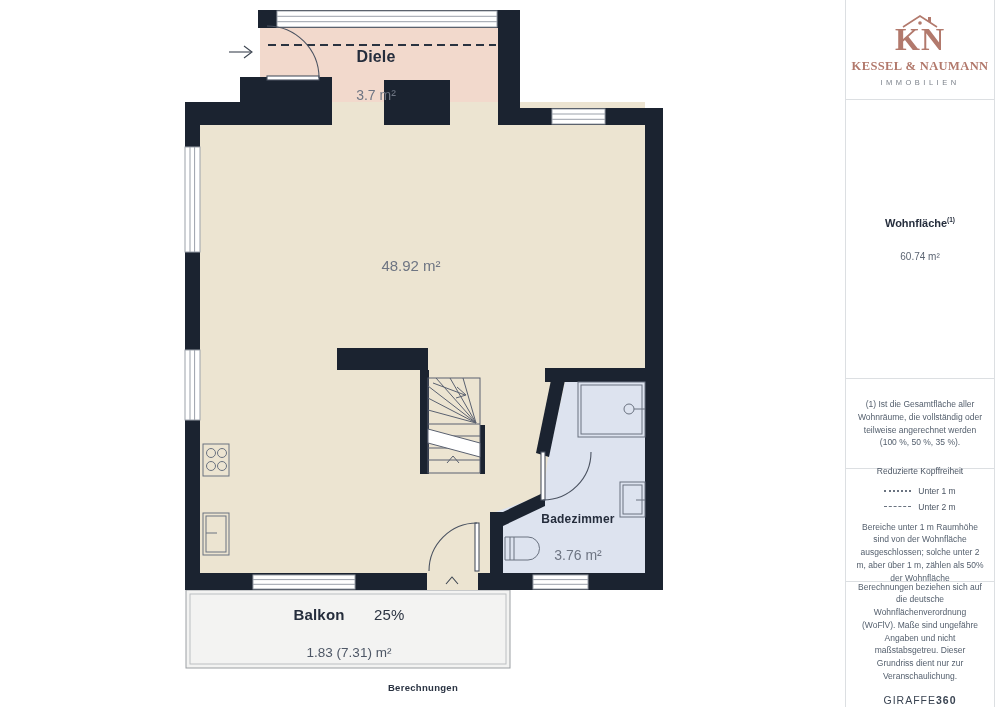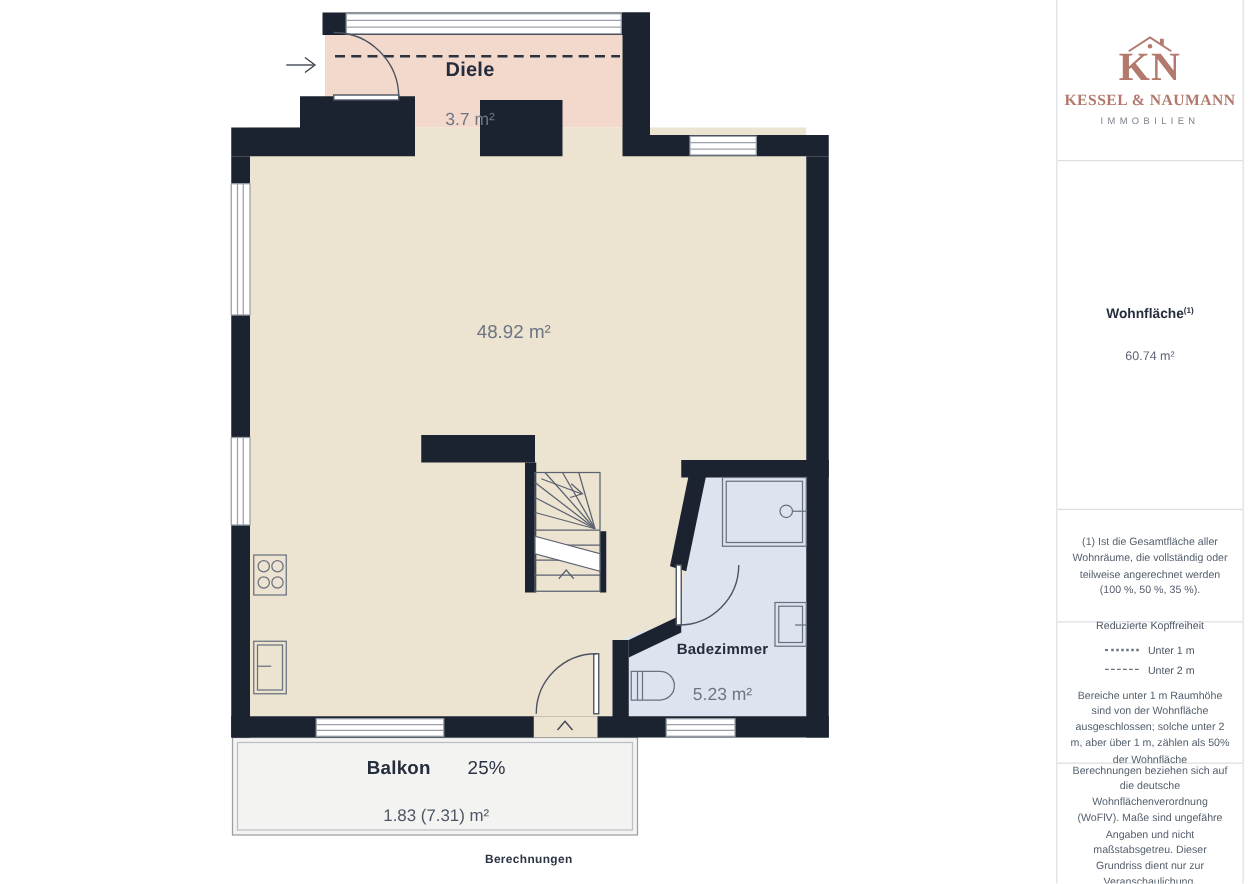--- a/index.html
+++ b/index.html
@@ -25,21 +25,21 @@
   .floor-label { position:absolute; transform:translateX(-50%); font-size:9.5px; font-weight:700; color:#2a3342; letter-spacing:.3px; }
 
   
   .sidebar {
     position:absolute; left:845px; top:0; width:150px; height:707px;
     border-left:1px solid #dcdfe2; border-right:1px solid #dcdfe2;
     display:flex; flex-direction:column; color:#525c6b;
   }
   .sb-cell { border-bottom:1px solid #dcdfe2; display:flex; flex-direction:column; align-items:center; justify-content:center; text-align:center; padding:8px 10px; }
   .sb-cell:last-child { border-bottom:none; }
-  .sb-logo { height:129px; flex:none; }
+  .sb-logo { height:100px; flex:none; }
   .sb-area { height:279px; flex:none; }
   .sb-footnote { height:90px; flex:none; }
   .sb-headroom { height:113px; flex:none; }
   .sb-disclaimer { height:122px; flex:none; }
 
   .logo-mono { font-family:"Liberation Serif", serif; font-weight:700; font-size:32px; color:#b2796c; line-height:1; margin-top:-5px; letter-spacing:1px; }
   .logo-name { font-family:"Liberation Serif", serif; font-weight:700; font-size:12.5px; color:#b2796c; letter-spacing:.4px; margin-top:4px; white-space:nowrap; }
   .logo-sub  { font-size:7.5px; letter-spacing:3.5px; color:#7c828b; margin-top:4px; }
 
   .area-title { font-size:11px; font-weight:700; color:#262e3d; }
@@ -203,21 +203,21 @@
 
   <div class="room-label lbl-diele" style="left:376px; top:47px;">
     <div class="room-name">Diele</div>
     <div class="room-area">3.7 m²</div>
   </div>
   <div class="room-label lbl-living" style="left:411px; top:237px;">
     <div class="room-area">48.92 m²</div>
   </div>
   <div class="room-label lbl-bath" style="left:578px; top:512px;">
     <div class="room-name">Badezimmer</div>
-    <div class="room-area">5.23 m²</div>
+    <div class="room-area">3.76 m²</div>
   </div>
   <div class="room-label lbl-balcony" style="left:349px; top:606px;">
     <div class="room-name"><span>Balkon</span> <span class="pct">25%</span></div>
     <div class="room-area">1.83 (7.31) m²</div>
   </div>
   <div class="floor-label" style="left:423px; top:682px;">Berechnungen</div>
 
   <div class="sidebar">
     <div class="sb-cell sb-logo">
       <svg width="46" height="15" viewBox="0 0 46 15">

